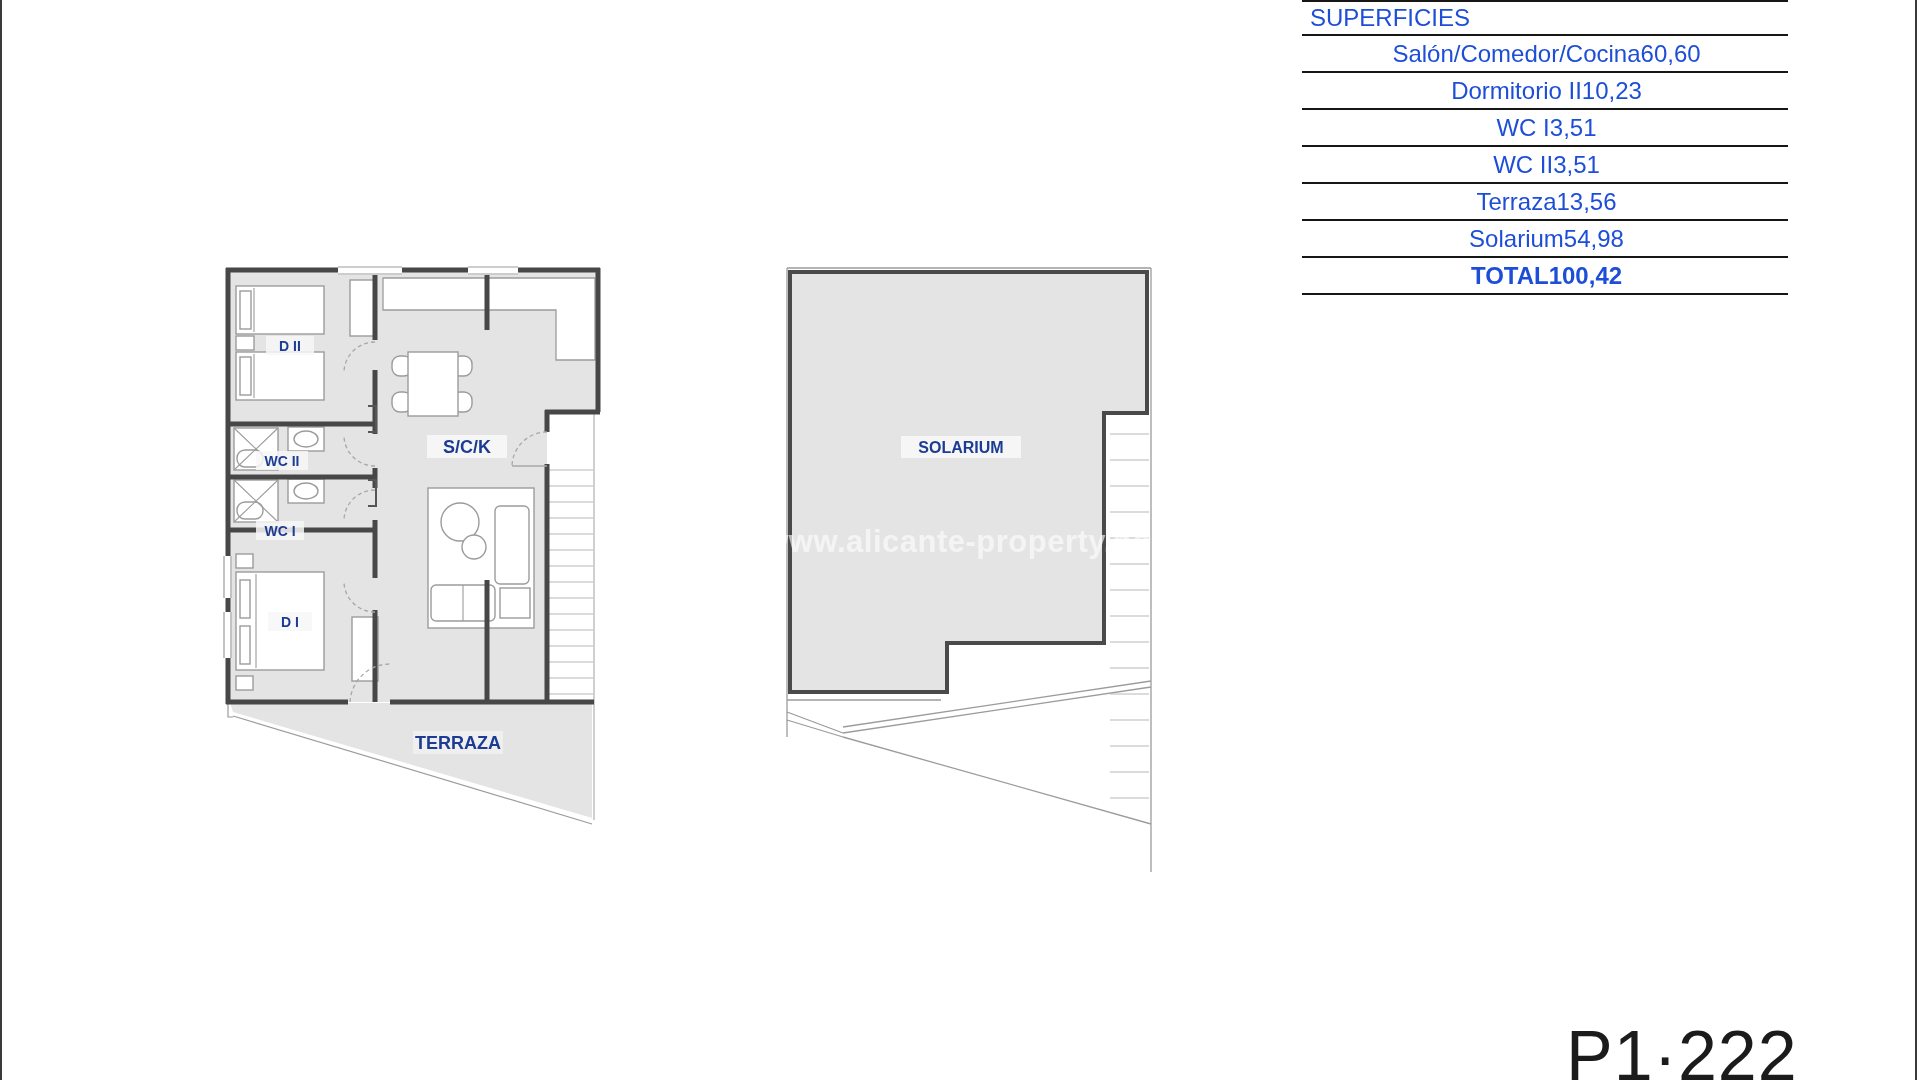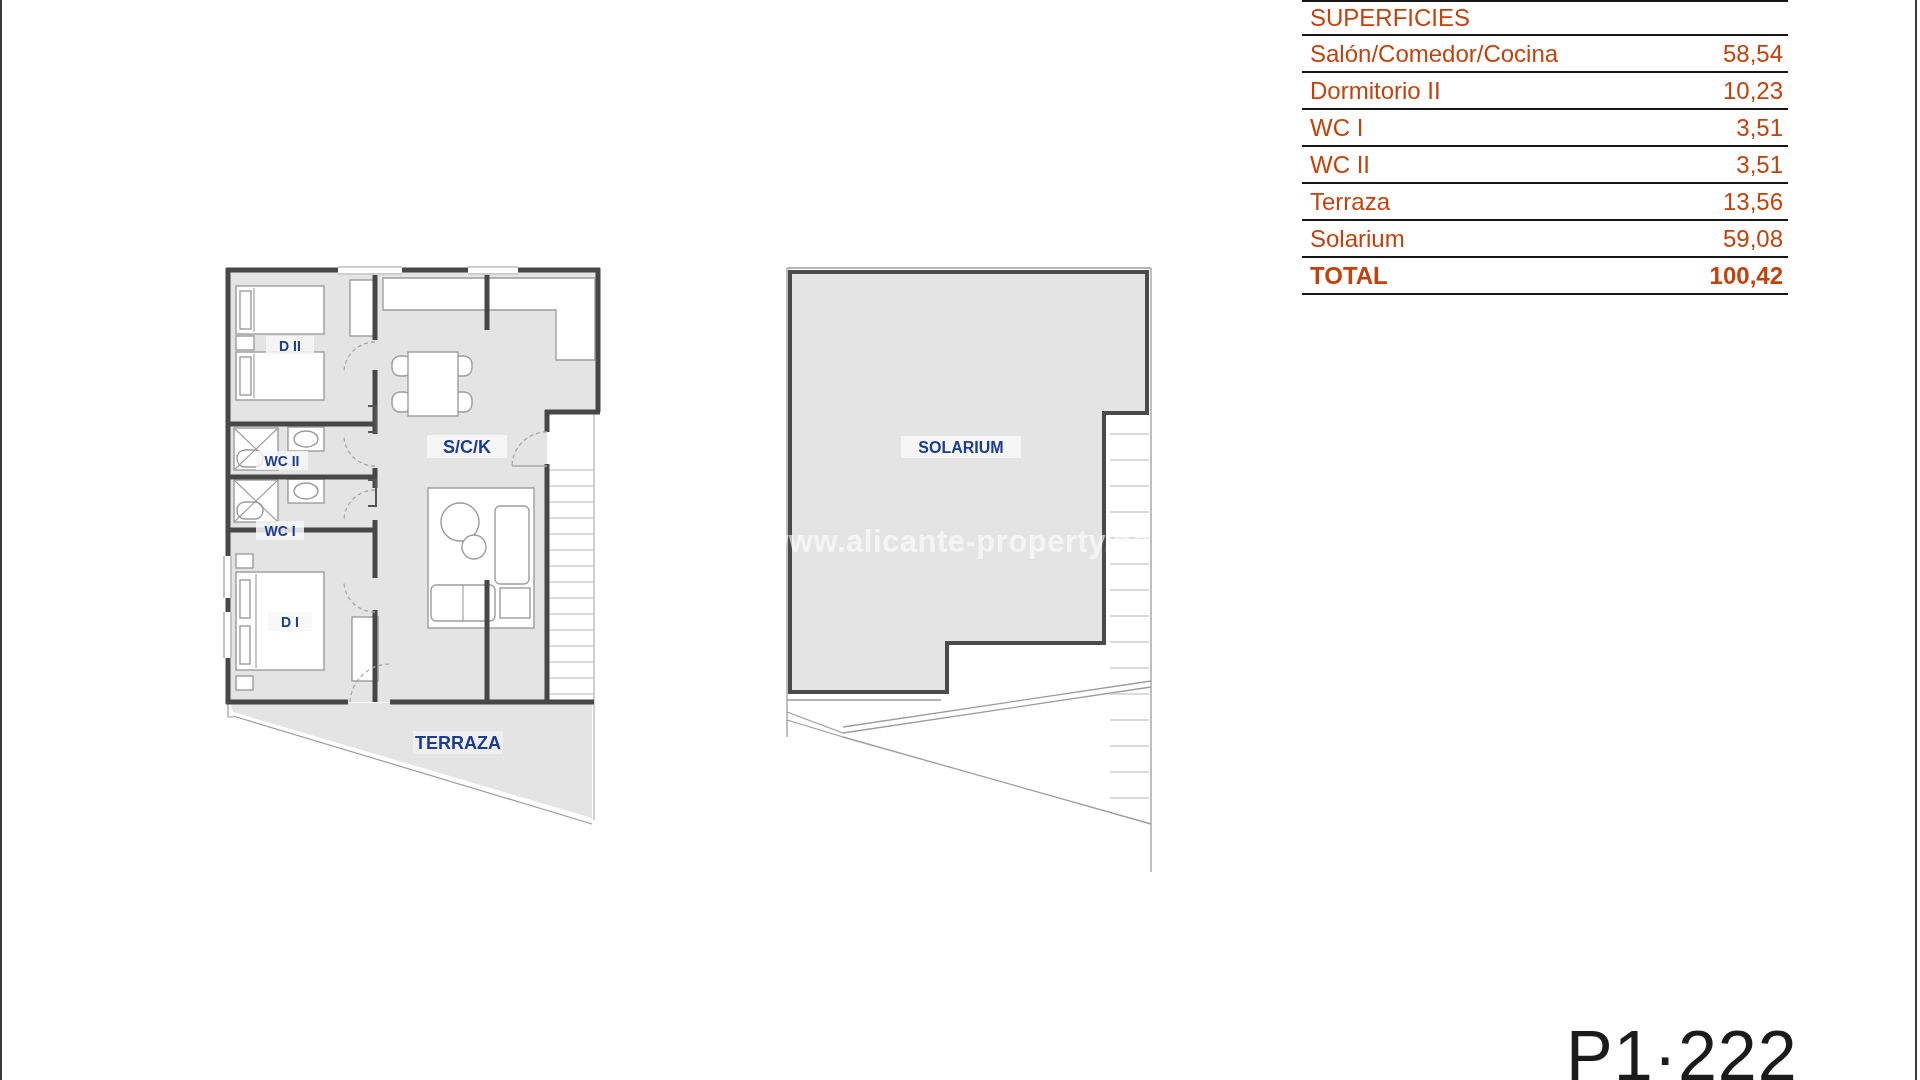--- a/index.html
+++ b/index.html
@@ -21,26 +21,26 @@
   .edge-left { left: 0; }
   .edge-right { left: 1915px; }
 
   
   .surface-table {
     position: absolute;
     left: 1302px;
     top: 0;
     width: 486px;
     border-top: 2px solid #161616;
-    color: #c2410c;
+    color: #1d4ed8;
     font-size: 24px;
   }
   .surface-table .t-row {
     display: flex;
-    justify-content: space-between;
+    justify-content: center;
     align-items: center;
     height: 35px;
     border-bottom: 2px solid #161616;
     padding: 0 5px 0 8px;
     white-space: nowrap;
   }
   .surface-table .t-head {
     height: 32px;
     border-bottom: 2px solid #161616;
     display: flex;
@@ -182,41 +182,41 @@
     <text x="961" y="453" text-anchor="middle" font-size="16" font-weight="bold" fill="#1c3c94" font-family="'Liberation Sans',sans-serif">SOLARIUM</text>
   </g>
 </svg>
 
 <div class="surface-table">
   <div class="t-head">
     <span>SUPERFICIES</span>
   </div>
   <div class="t-row">
     <span class="t-label">Salón/Comedor/Cocina</span>
-    <span class="t-val">58,54</span>
+    <span class="t-val">60,60</span>
   </div>
   <div class="t-row">
     <span class="t-label">Dormitorio II</span>
     <span class="t-val">10,23</span>
   </div>
   <div class="t-row">
     <span class="t-label">WC I</span>
     <span class="t-val">3,51</span>
   </div>
   <div class="t-row">
     <span class="t-label">WC II</span>
     <span class="t-val">3,51</span>
   </div>
   <div class="t-row">
     <span class="t-label">Terraza</span>
     <span class="t-val">13,56</span>
   </div>
   <div class="t-row">
     <span class="t-label">Solarium</span>
-    <span class="t-val">59,08</span>
+    <span class="t-val">54,98</span>
   </div>
   <div class="t-row t-total">
     <span class="t-label">TOTAL</span>
     <span class="t-val">100,42</span>
   </div>
 </div>
 
 <div class="sheet-code">P1·222</div>
 
 <div class="sheet-edge edge-left"></div>

